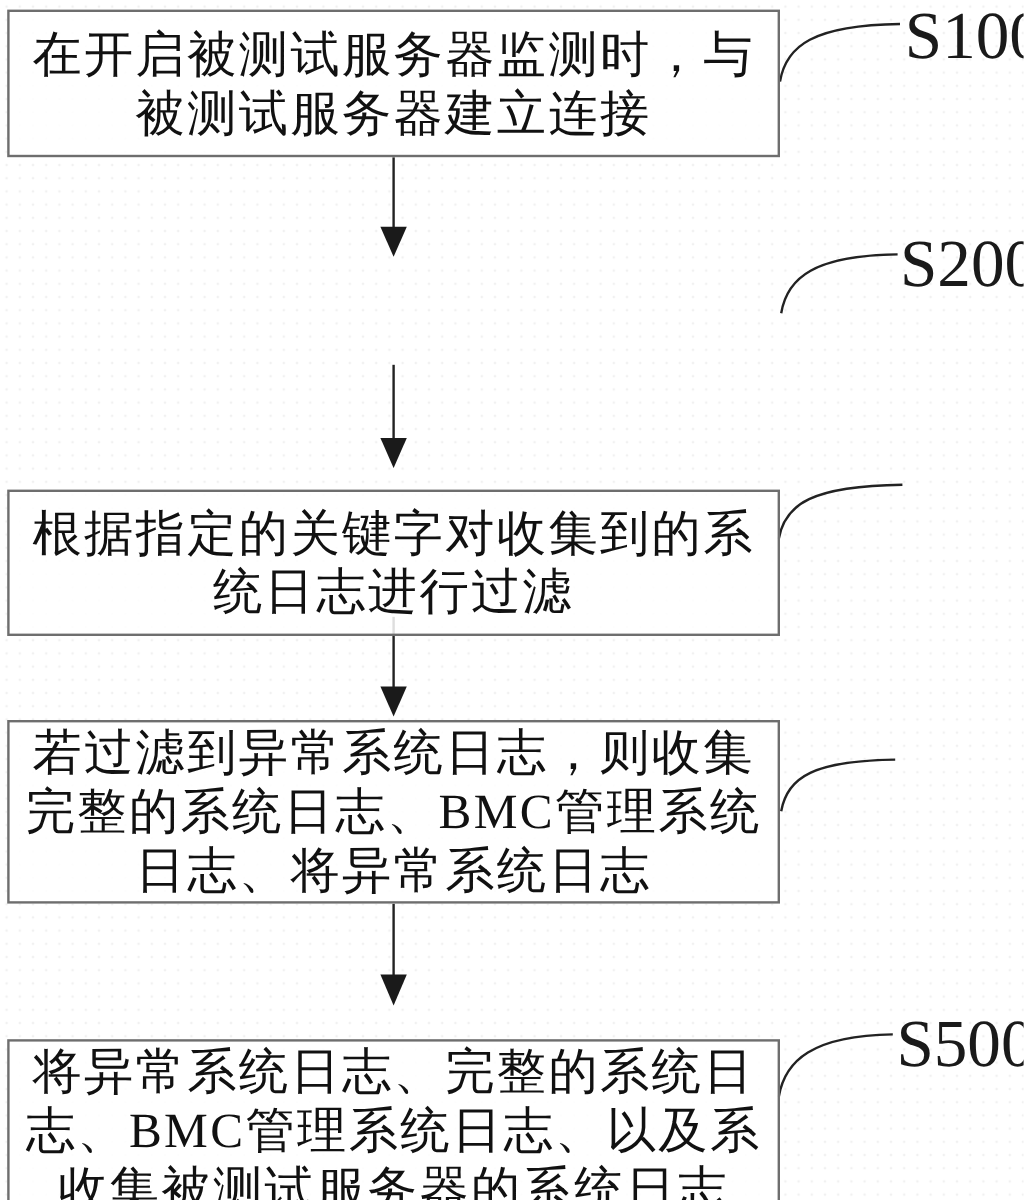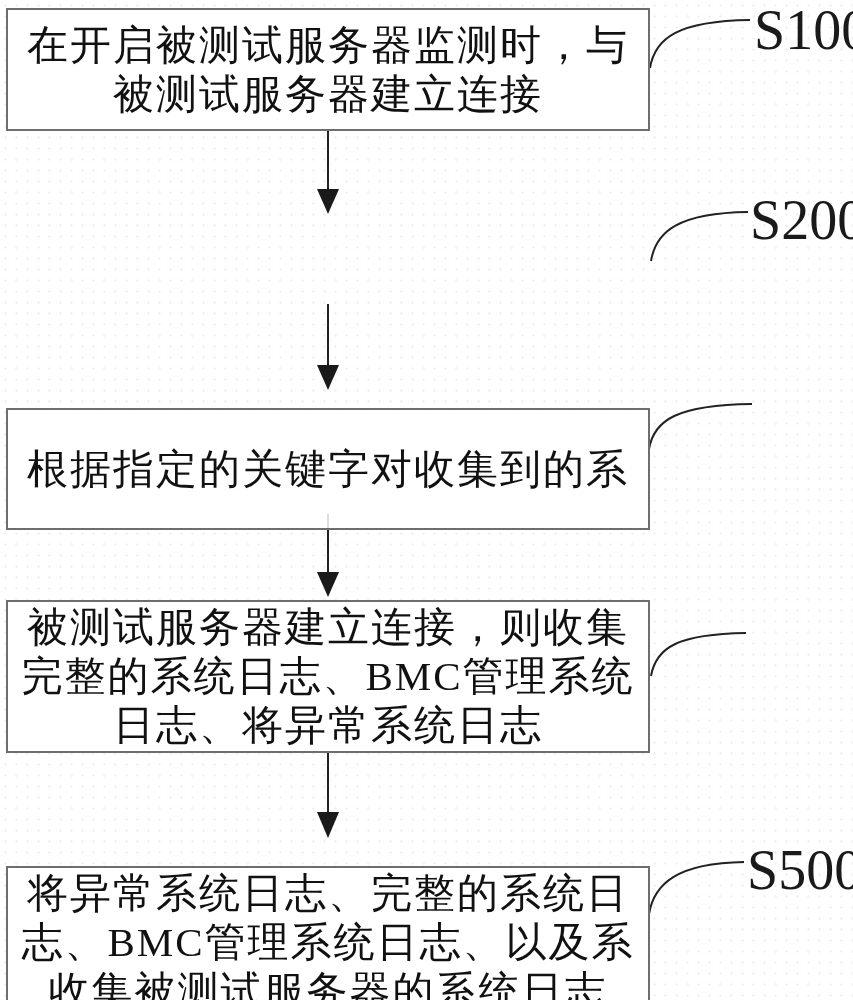--- a/index.html
+++ b/index.html
@@ -99,24 +99,25 @@
   </svg>
 
   <div class="step-box b1">
     <div class="tline">在开启被测试服务器监测时，与</div>
     <div class="tline">被测试服务器建立连接</div>
   </div>
 
 
   <div class="step-box b3">
     <div class="tline">根据指定的关键字对收集到的系</div>
+    <div class="tline">统日志进行过滤</div>
   </div>
 
   <div class="step-box b4">
-    <div class="tline">被测试服务器建立连接，则收集</div>
+    <div class="tline">若过滤到异常系统日志，则收集</div>
     <div class="tline">完整的系统日志、BMC管理系统</div>
     <div class="tline">日志、将异常系统日志</div>
   </div>
 
   <div class="step-box b5">
     <div class="tline">将异常系统日志、完整的系统日</div>
     <div class="tline">志、BMC管理系统日志、以及系</div>
     <div class="tline">收集被测试服务器的系统日志</div>
   </div>
 

